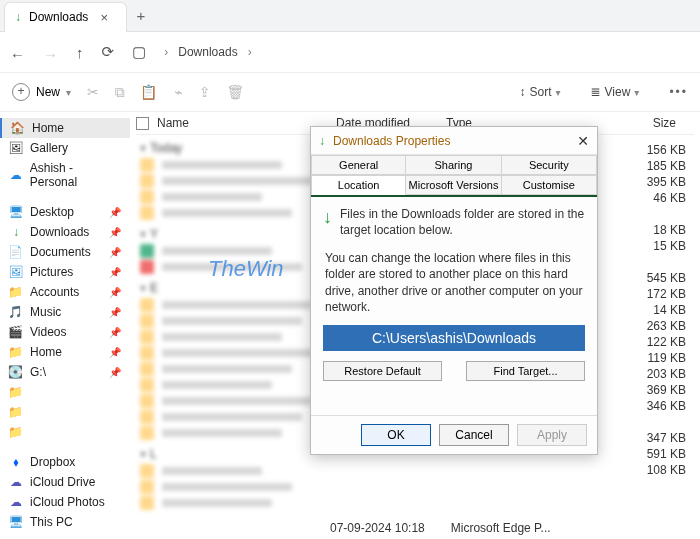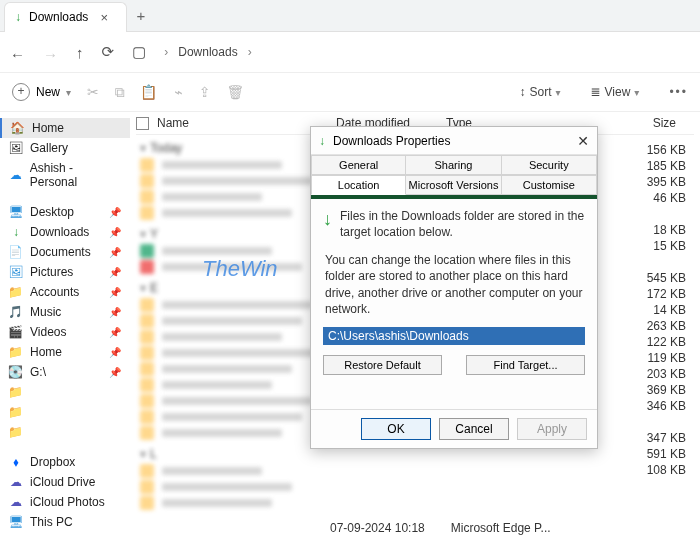--- a/index.html
+++ b/index.html
@@ -47,41 +47,41 @@
 .col-size { flex:1; text-align:right; padding-right:18px; }
 .listwrap { filter: blur(2px); opacity:.85; padding-left:4px; }
 .grouphead { font-size:12px; color:#222; padding:6px 0 2px 0; }
 .grouphead .gchev { color:#777; margin-right:4px; }
 .row { display:flex; align-items:center; gap:8px; height:16px; }
 .row .ficon { width:14px; height:14px; background:#ffd27a; border-radius:2px; }
 .row .fname { height:8px; background:#d0d0d0; border-radius:2px; }
 
 .sizescol { position:absolute; right:14px; top:30px; text-align:right; font-size:12px; color:#333; line-height:16px; display:flex; flex-direction:column; gap:0; }
 
-.watermark { position:absolute; left:202px; top:256px; font-size:22px; color:#2b7de0; font-style:italic; opacity:.75; pointer-events:none; z-index:3; }
+.watermark { position:absolute; left:208px; top:256px; font-size:22px; color:#2b7de0; font-style:italic; opacity:.75; pointer-events:none; z-index:3; }
 
 
 .dlg { position:absolute; left:310px; top:126px; width:288px; background:#fdfdfd; border:1px solid #bbb; box-shadow:0 3px 14px rgba(0,0,0,.25); z-index:5; }
 .dlgtitle { display:flex; align-items:center; height:28px; padding:0 8px; gap:8px; border-bottom:1px solid #e3e3e3; }
 .dlgtitle .dicon { color:#2ea043; }
-.dlgtitle .dtxt { font-size:12px; color:#000000; flex:1; }
+.dlgtitle .dtxt { font-size:12px; color:#a16207; flex:1; }
 .dlgtitle .dclose { font-size:14px; color:#333; }
 
-.tabs { display:flex; flex-wrap:wrap; border-bottom:4px solid #14532d; }
+.tabs { display:flex; flex-wrap:wrap; border-bottom:2px solid #14532d; }
 .tabbtn { width:33.33%; text-align:center; padding:3px 0; font-size:11px; border:1px solid #d3d3d3; border-left:none; background:#f5f5f5; }
 .tabbtn:first-child, .tabbtn.rowstart { border-left:1px solid #d3d3d3; }
 .tabbtn.active { background:#fff; border-bottom:1px solid #fff;text-align:center; }
 
 .dlgbody { padding:10px 12px; font-size:11px; color:#333; }
 .info1 { display:flex; gap:8px; align-items:flex-start; }
 .info1 .dicon2 { color:#2ea043; font-size:18px; }
 .info1 p { line-height:1.3; }
 .info2 { margin:12px 2px 0 2px; line-height:1.35; }
 
-.pathbox { margin-top:10px; width:100%; height:18px; border:1px solid #2f6fb5; background:#2f6fb5; color:#fff; padding:0 4px; font-size:12px; }
+.pathbox { margin-top:10px; width:100%; height:26px; border:1px solid #2f6fb5; background:#2f6fb5; color:#fff; padding:0 4px; font-size:14px;text-align:center; }
 
 .btnrow { display:flex; gap:24px; margin-top:10px; }
 .smbtn { flex:1; border:1px solid #aaa; background:#f4f4f4; font-size:11px; padding:3px 0; }
 
 .dlgfoot { display:flex; justify-content:flex-end; gap:8px; padding:8px 10px; border-top:1px solid #ddd; margin-top:24px; }
 .ftbtn { width:70px; border:1px solid #999; background:#f4f4f4; font-size:12px; padding:3px 0; }
 .ftbtn.primary { border:1px solid #0a58a6; background:#eaf3fb; }
 .ftbtn.dis { color:#999; border-color:#ccc; }
 </style>
 </head>

